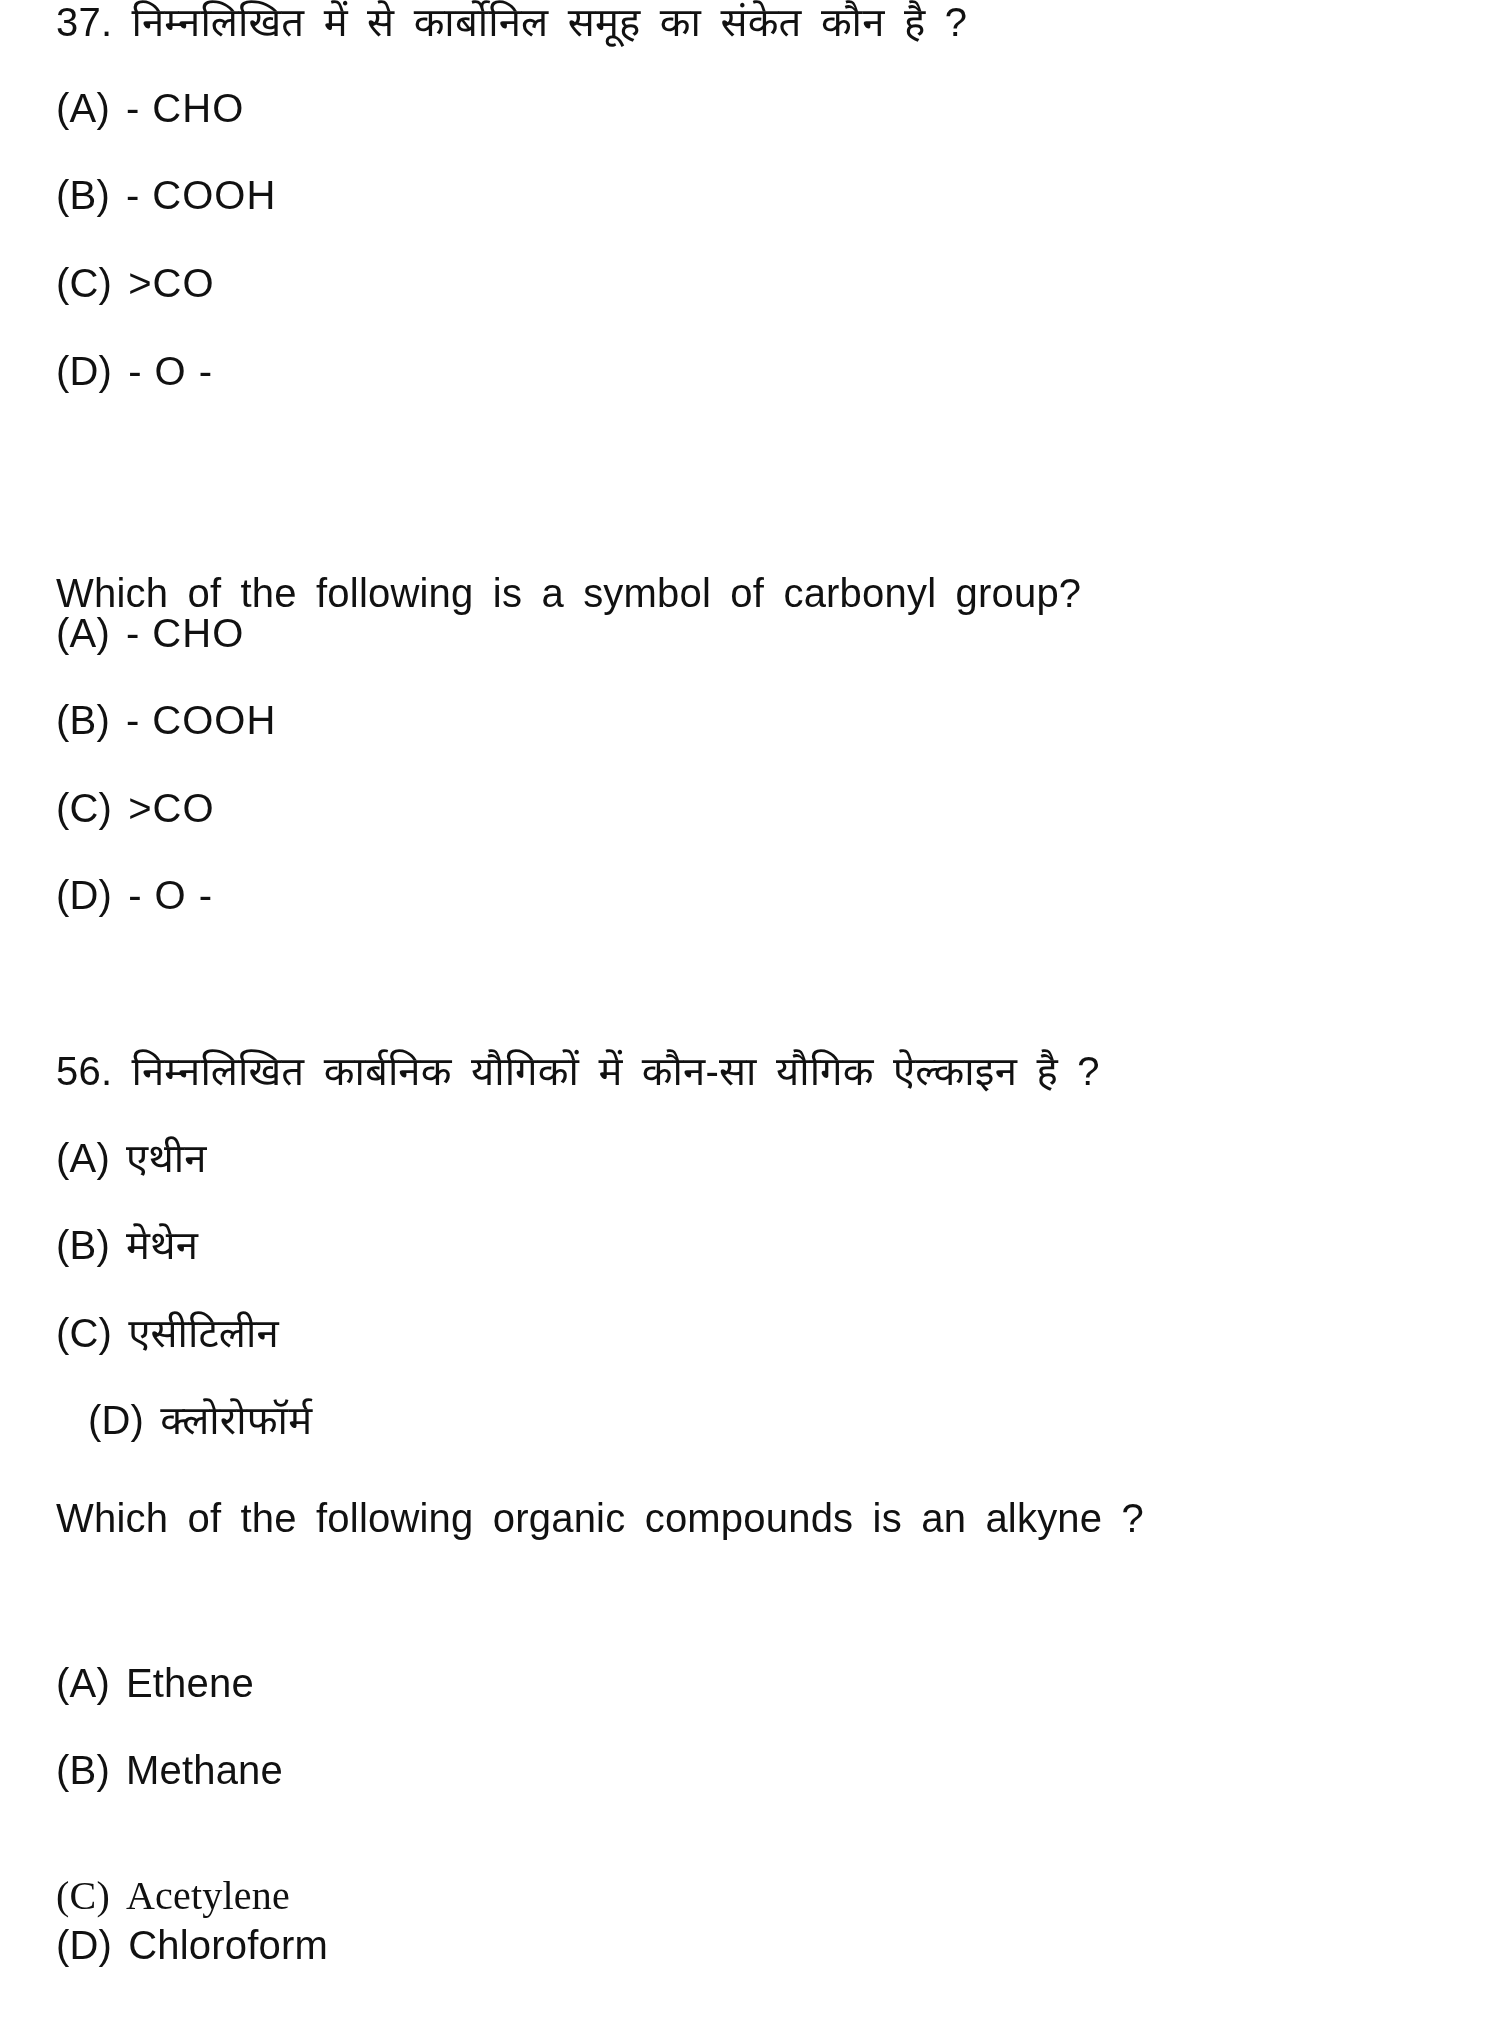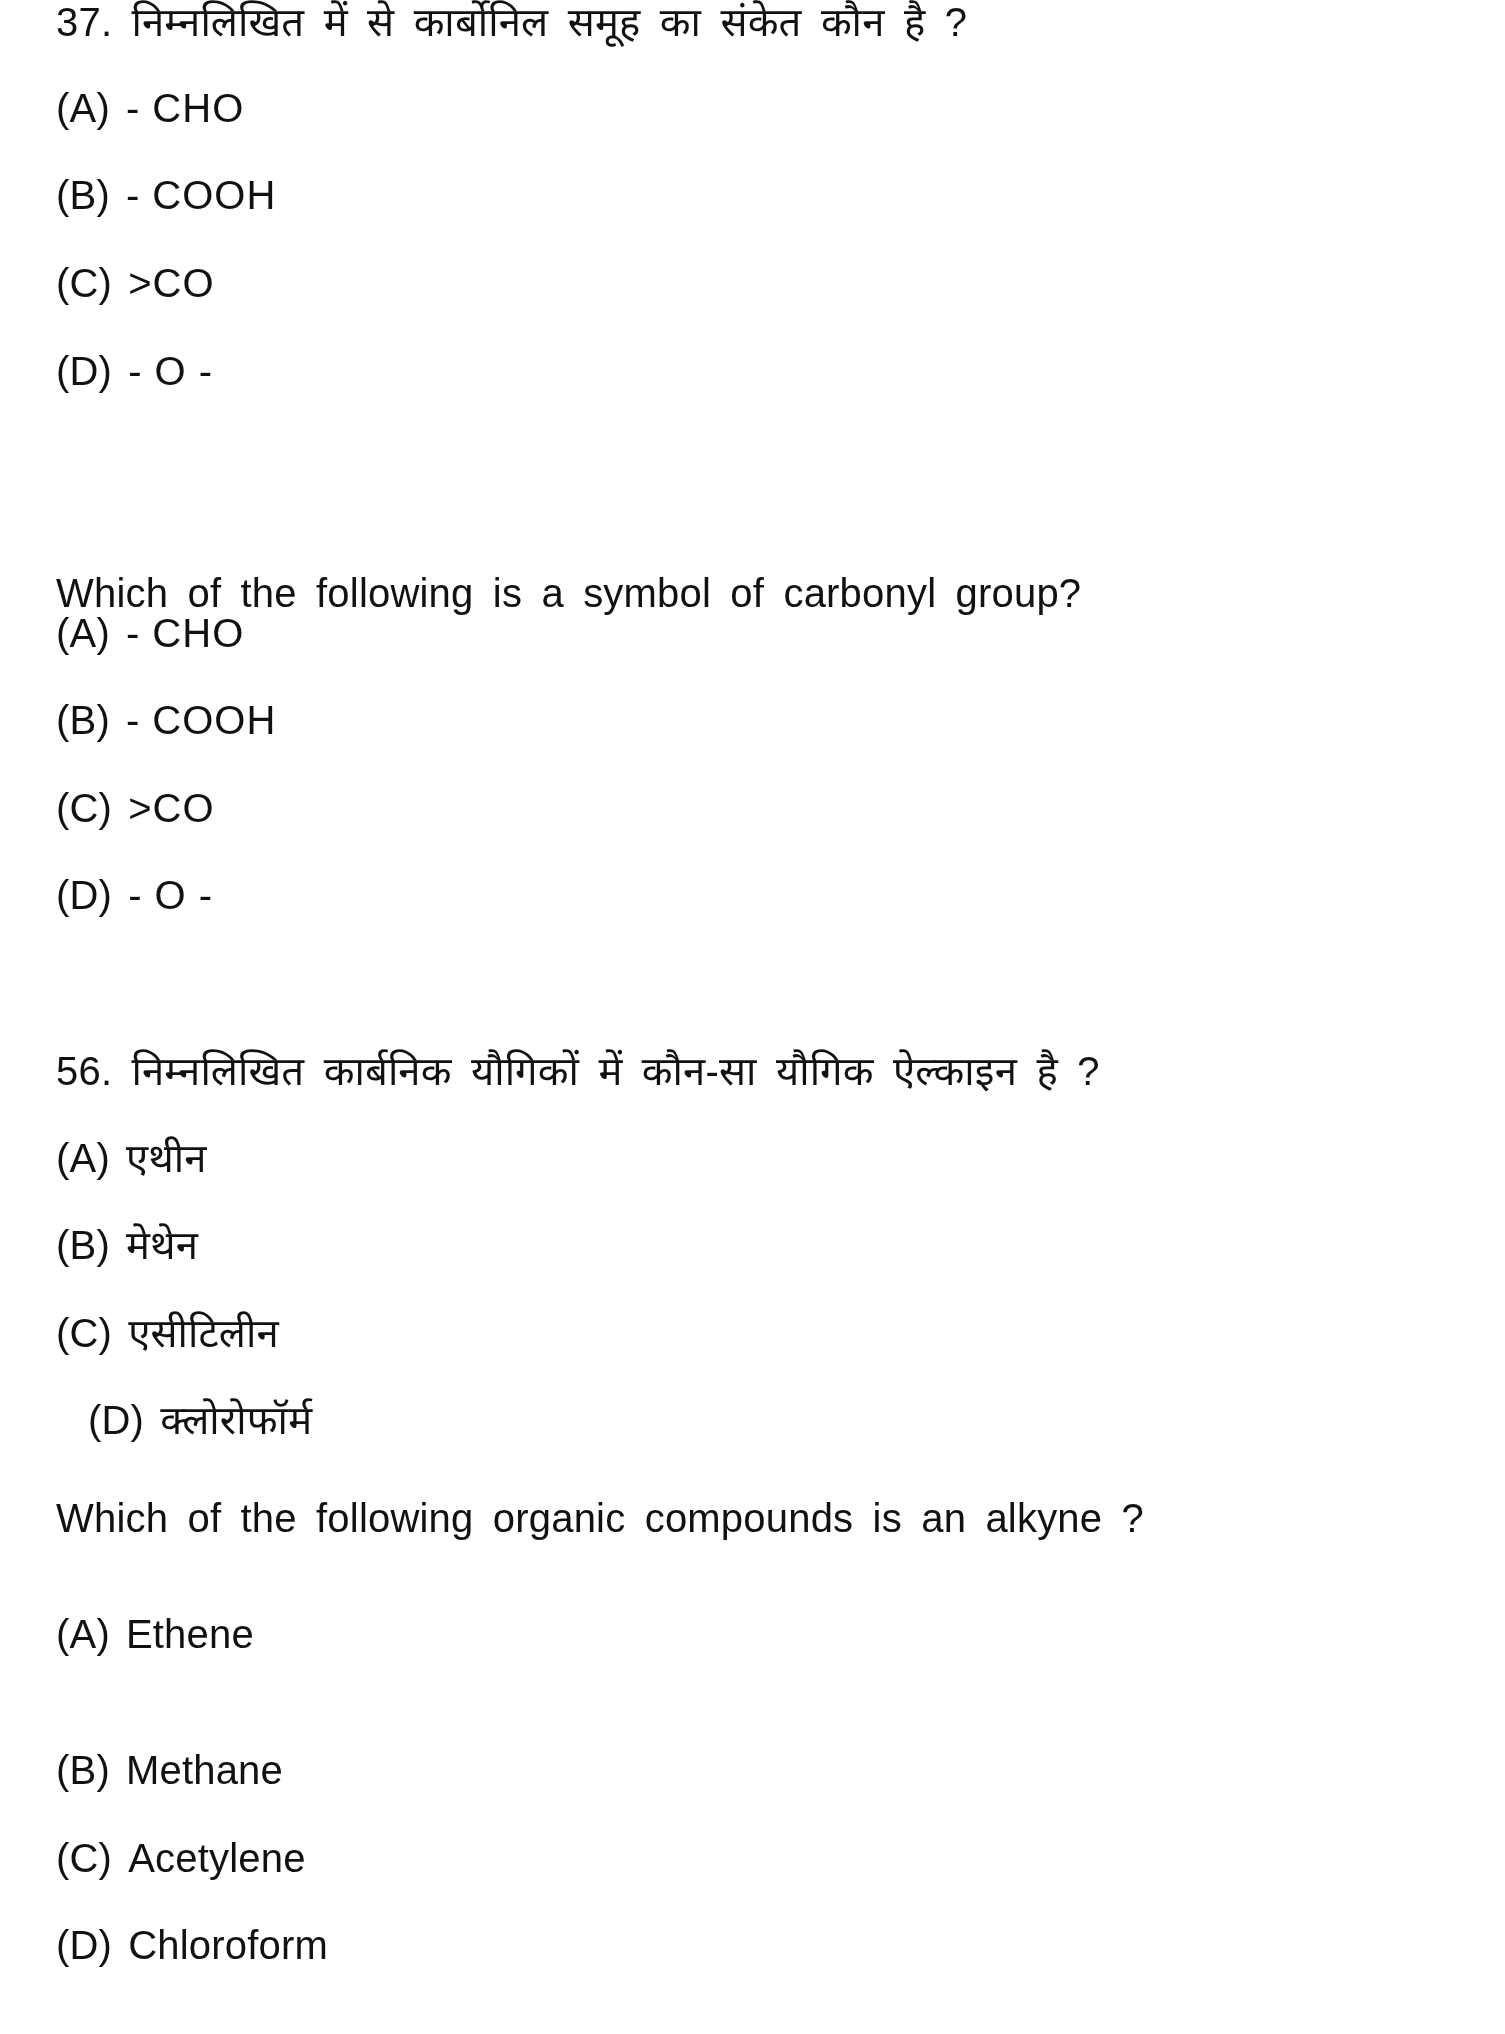--- a/index.html
+++ b/index.html
@@ -77,24 +77,24 @@
 <div class="line" style="top:1333px;">
   <span class="opt-label">(C)</span><span>एसीटिलीन</span>
 </div>
 <div class="line" style="top:1420px;margin-left:32px;">
   <span class="opt-label">(D)</span><span>क्लोरोफॉर्म</span>
 </div>
 
 <div class="line question-text" style="top:1518px;">
   <span>Which of the following organic compounds is an alkyne ?</span>
 </div>
-<div class="line" style="top:1634px;">
+<div class="line" style="top:1683px;">
   <span class="opt-label">(A)</span><span>Ethene</span>
 </div>
 <div class="line" style="top:1770px;">
   <span class="opt-label">(B)</span><span>Methane</span>
 </div>
-<div class="line" style="top:1858px;">
+<div class="line" style="top:1896px;font-family:Liberation Serif, serif;">
   <span class="opt-label">(C)</span><span>Acetylene</span>
 </div>
 <div class="line" style="top:1945px;">
   <span class="opt-label">(D)</span><span>Chloroform</span>
 </div>
 
 </body></html>

